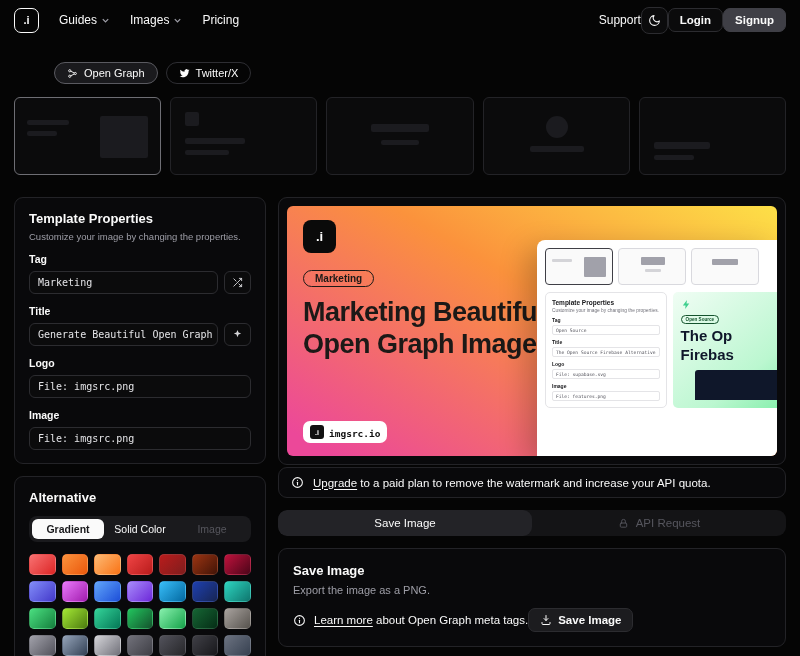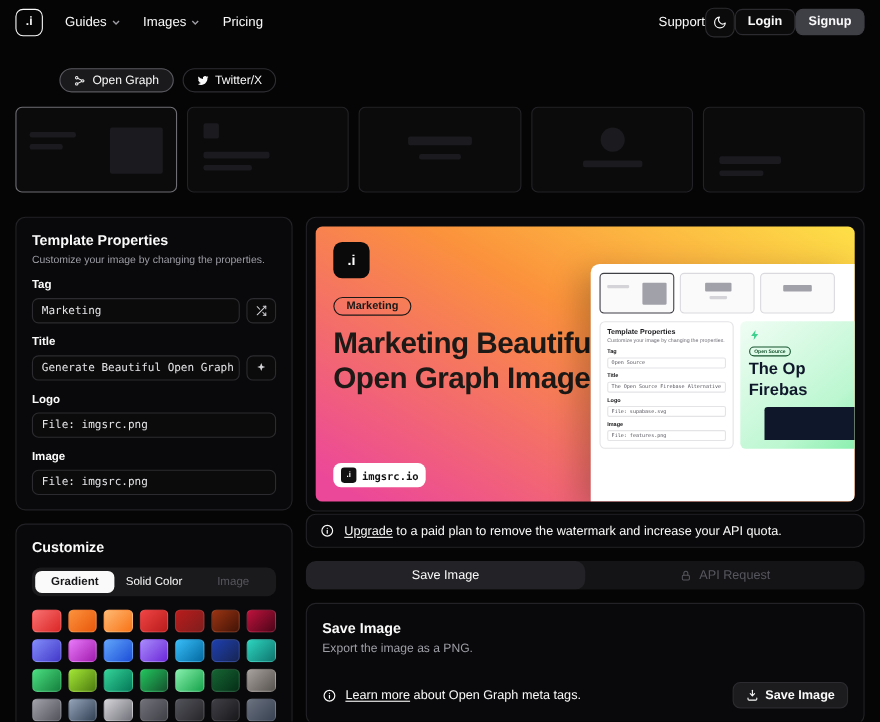--- a/index.html
+++ b/index.html
@@ -110,21 +110,21 @@
   
   .action-tabs { margin-top:12px; background:#141416; border-radius:9px; display:flex; overflow:hidden; padding:0; }
   .atab { flex:1; display:flex; align-items:center; justify-content:center; gap:7px; padding:7px 0;
     font-size:11.5px; color:#56565e; cursor:pointer; border-radius:9px; }
   .atab.active { background:#232327; color:#fafafa; font-weight:500; }
 
   
   .save-card { margin-top:12px; padding:14px; }
   .save-card h3 { font-size:13px; font-weight:700; }
   .save-card .sub { font-size:11px; color:#9e9ea7; margin-top:6px; }
-  .save-foot { margin-top:24px; display:flex; align-items:center; justify-content:space-between; }
+  .save-foot { margin-top:12px; display:flex; align-items:center; justify-content:flex-start; }
   .learn { display:flex; align-items:center; gap:8px; font-size:11.5px; }
   .learn u { text-underline-offset:2px; }
   svg { display:block; }
 </style>
 </head>
 <body>
 
 <div class="navbar">
   <div class="logo-box">.i</div>
   <div class="nav-item">
@@ -241,21 +241,21 @@
 
       <div class="fgroup">
         <label>Image</label>
         <div class="frow">
           <div class="input mono">File: imgsrc.png</div>
         </div>
       </div>
     </div>
 
     <div class="card panel" style="margin-top:12px;">
-      <h3>Customize</h3>
+      <h3>Alternative</h3>
       <div class="seg">
         <div class="seg-item active">Gradient</div>
         <div class="seg-item">Solid Color</div>
         <div class="seg-item disabled">Image</div>
       </div>
       <div class="swatch-grid">
           <div class="swatch" style="background: linear-gradient(135deg, rgb(248, 113, 113), rgb(220, 38, 38));"></div>
           <div class="swatch" style="background: linear-gradient(135deg, rgb(251, 146, 60), rgb(234, 88, 12));"></div>
           <div class="swatch" style="background: linear-gradient(135deg, rgb(253, 186, 116), rgb(249, 115, 22));"></div>
           <div class="swatch" style="background: linear-gradient(135deg, rgb(239, 68, 68), rgb(185, 28, 28));"></div>

